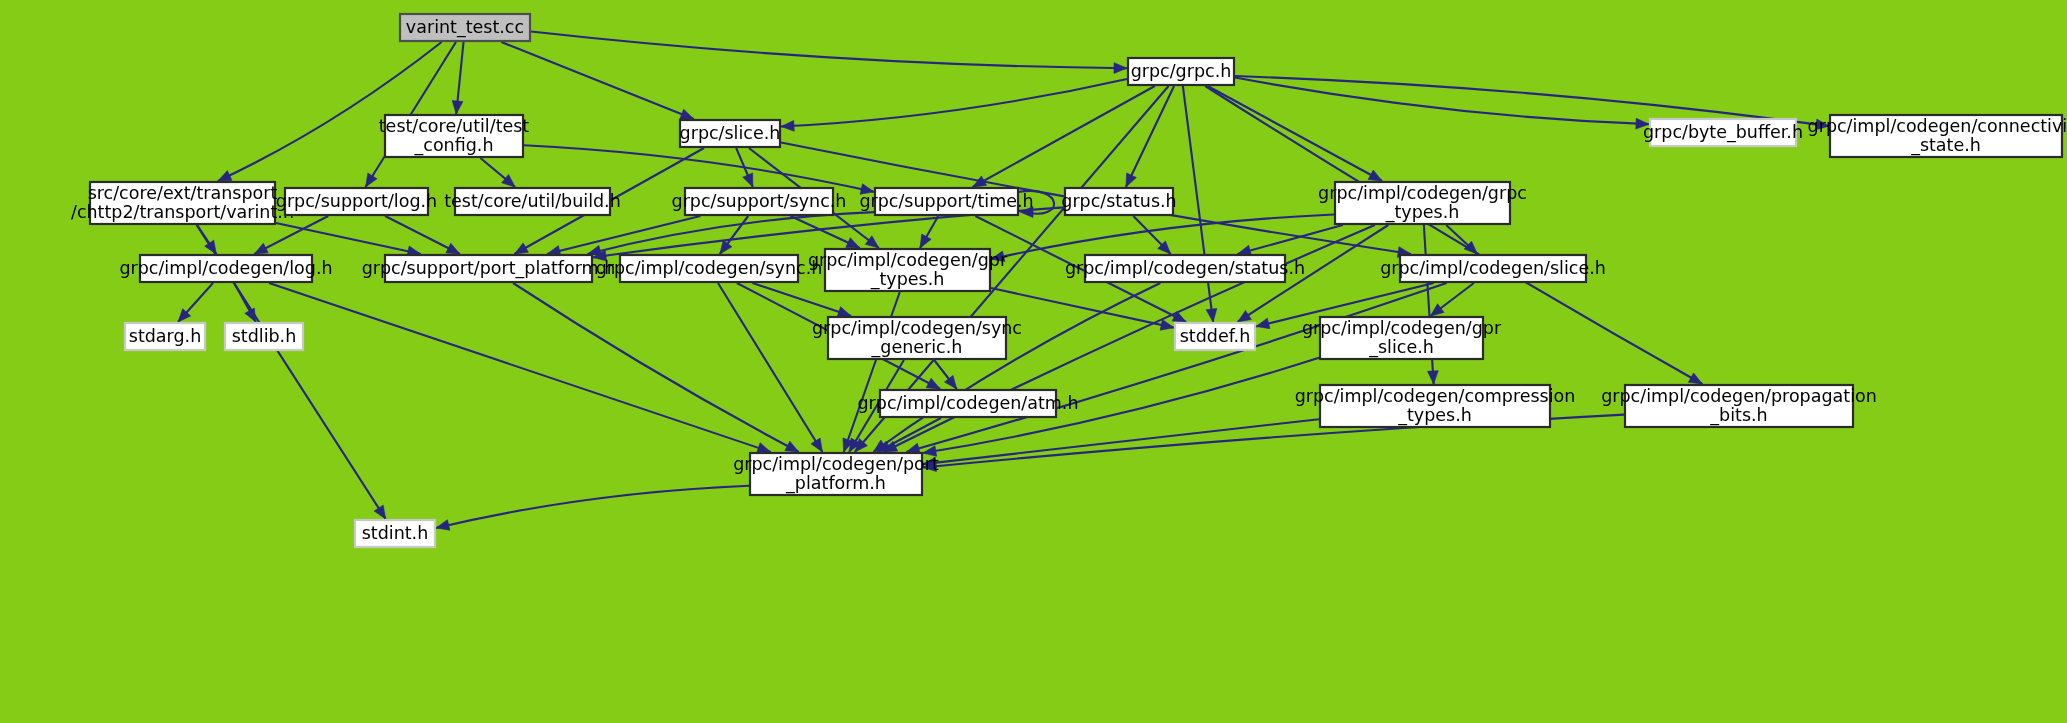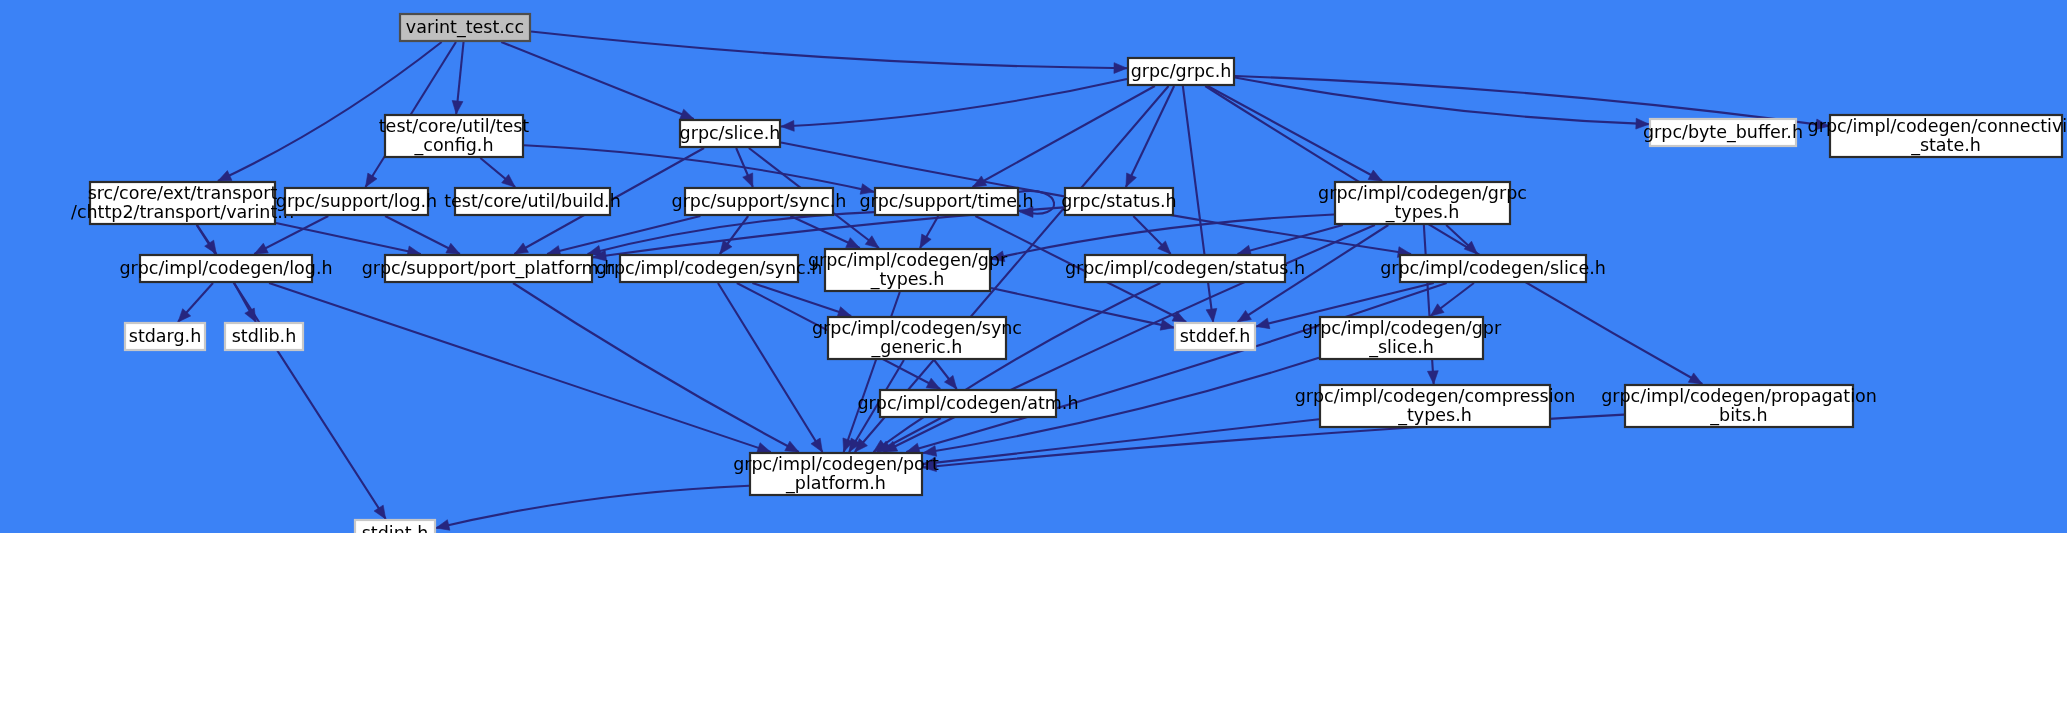--- a/index.html
+++ b/index.html
@@ -6,22 +6,22 @@
     margin: 0;
     padding: 0;
     background: #ffffff;
   }
   body {
     font-family: "DejaVu Sans", "Liberation Sans", sans-serif;
   }
   #graph-root {
     position: relative;
     width: 2067px;
-    height: 533px;
-    background: #3b82f6;
+    height: 723px;
+    background: #84cc16;
     overflow: hidden;
   }
   svg.graph-canvas {
     position: absolute;
     top: 0; left: 0;
     width: 2067px;
     height: 723px;
   }
   .edge-path {
     fill: none;

